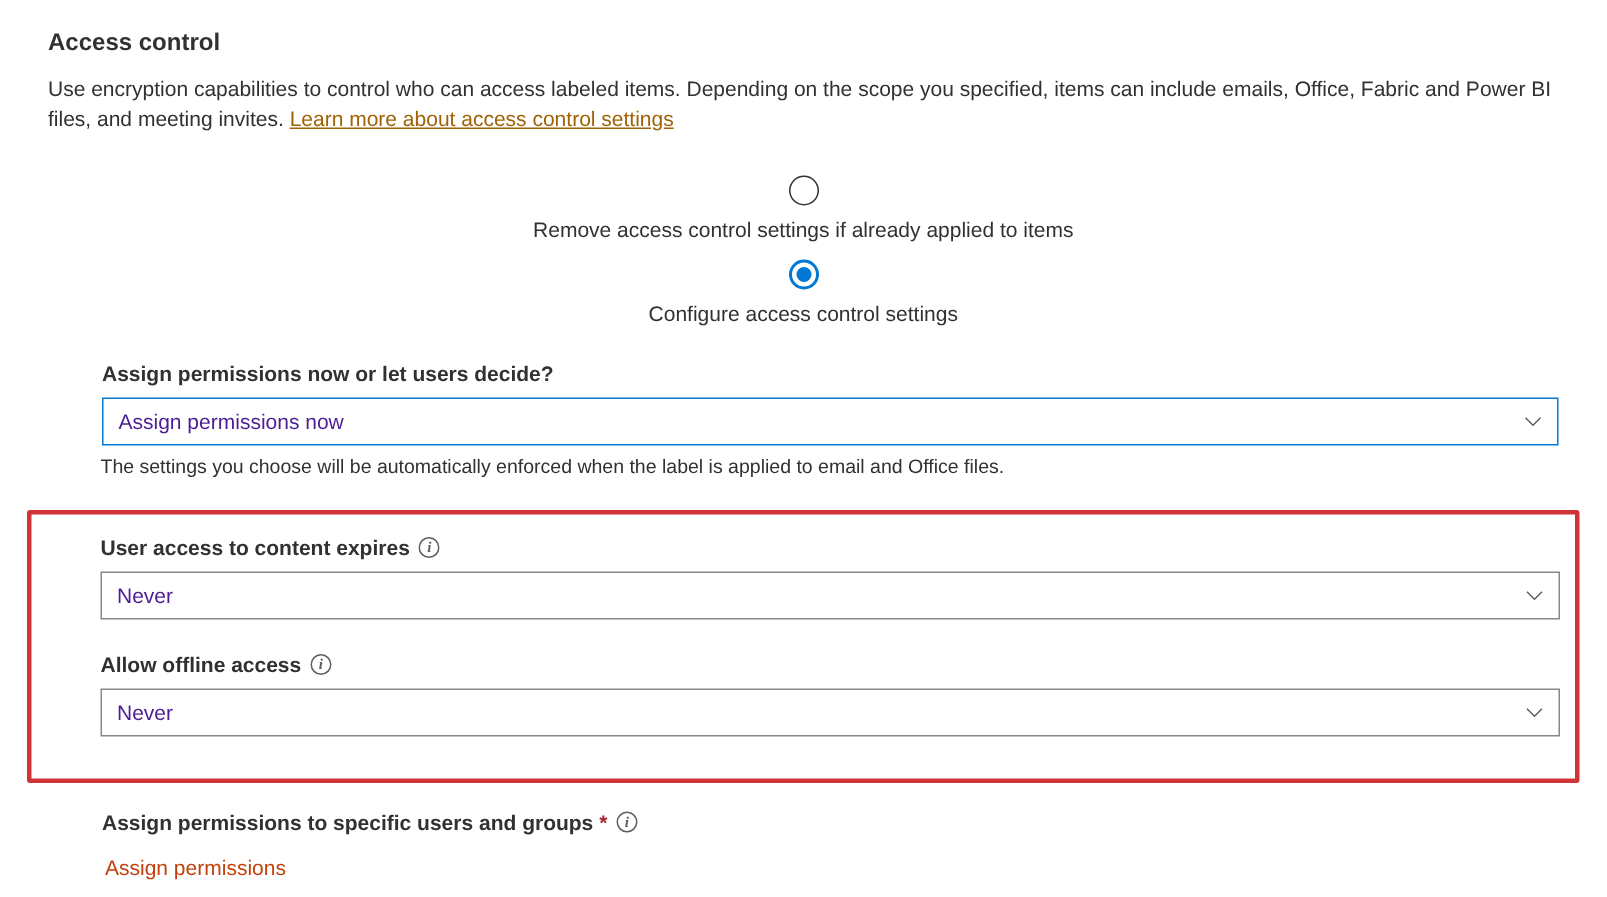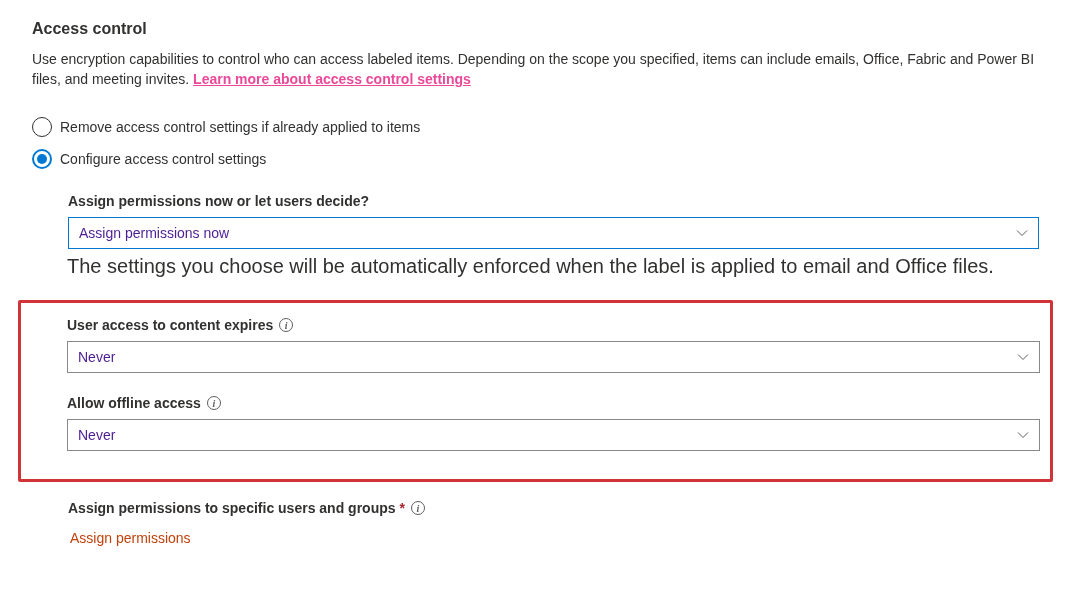--- a/index.html
+++ b/index.html
@@ -17,32 +17,32 @@
     font-weight: 600;
     margin: 0 0 12px 0;
   }
   .description {
     font-size: 14px;
     color: #323130;
     margin-bottom: 28px;
     line-height: 1.4;
   }
   .link {
-    color: #ec4899;
+    color: #a16207;
     text-decoration: underline;
     cursor: pointer;
-    font-weight: bold;
   }
   .radio-group { margin-bottom: 24px; }
   .radio-row {
     display: flex;
     align-items: center;
     gap: 8px;
     margin-bottom: 12px;
     cursor: pointer;
+    flex-direction: column;
   }
   .radio-outer {
     width: 20px;
     height: 20px;
     border-radius: 50%;
     display: flex;
     align-items: center;
     justify-content: center;
     flex-shrink: 0;
   }
@@ -76,21 +76,21 @@
   .dropdown.blue { border: 1px solid #0078d4; }
   .dropdown.gray { border: 1px solid #8a8886; }
   .dropdown-text { color: #4c1d95; }
   .chevron {
     width: 12px;
     height: 12px;
     flex-shrink: 0;
   }
   .chevron svg { display: block; }
   .helper-text {
-    font-size: 20px;
+    font-size: 13px;
     color: #323130;
     margin-top: 6px;
     margin-left: -1px;
   }
   .info-icon {
     width: 14px;
     height: 14px;
     border: 1px solid #605e5c;
     border-radius: 50%;
     display: inline-flex;

